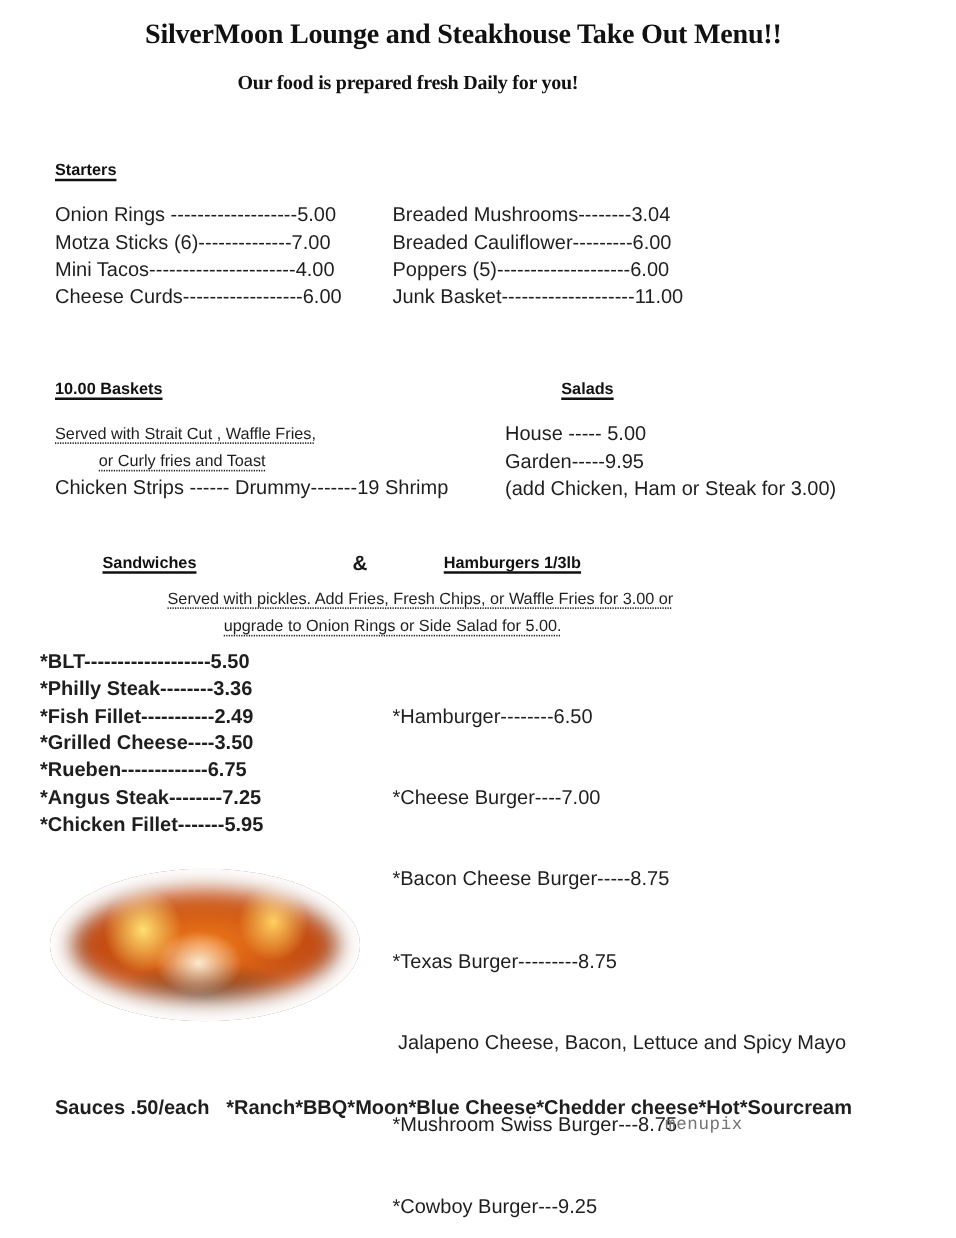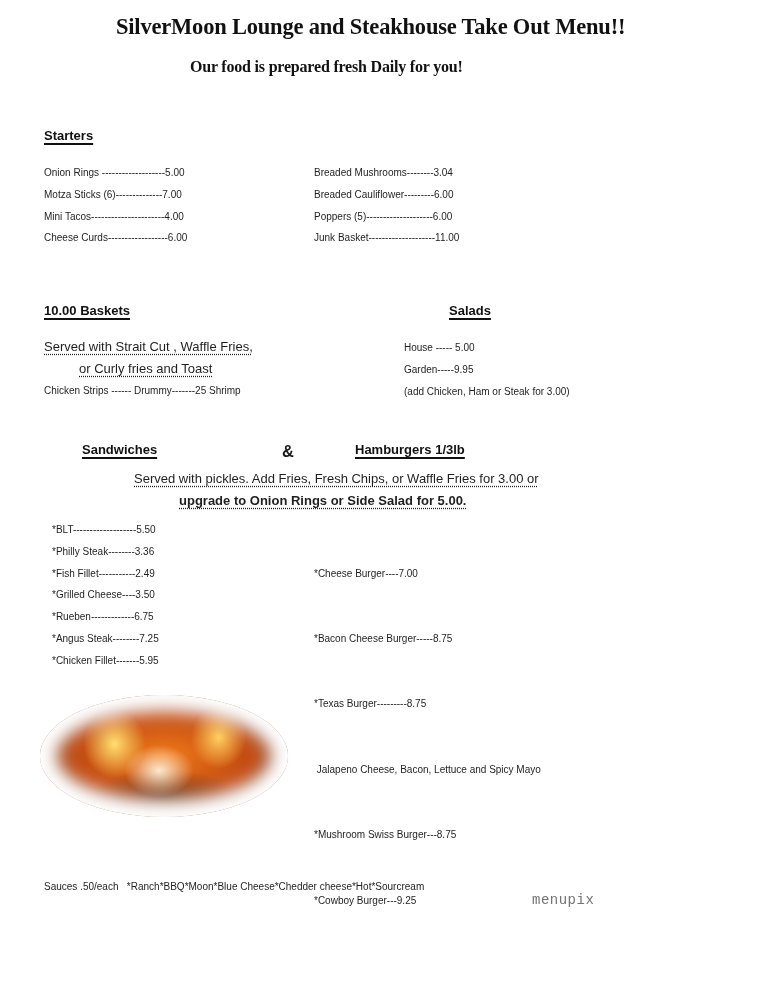--- a/index.html
+++ b/index.html
@@ -3,21 +3,21 @@
   <meta charset="utf-8">
   <style>
     html, body { margin: 0; padding: 0; background: #ffffff; }
     body { width: 765px; height: 990px; position: relative; overflow: hidden; color: #1a1a1a;
            font-family: "Liberation Sans", "DejaVu Sans", sans-serif; }
     .abs { position: absolute; white-space: nowrap; }
     .title { font-family: "Liberation Serif", "DejaVu Serif", serif; font-weight: bold; color: #111; }
     .t1 { left: 116px; top: 14px; font-size: 22.5px; letter-spacing: -0.2px; }
     .t2 { left: 190px; top: 58px; font-size: 16px; letter-spacing: -0.2px; }
     .hdr { font-weight: bold; font-size: 13px; text-decoration: underline; text-underline-offset: 3px; text-decoration-thickness: 1.5px; color: #111; }
-    .item { font-size: 10px; line-height: 21.8px; color: #1e1e1e; }
+    .item { font-size: 16px; line-height: 21.8px; color: #1e1e1e; }
     .note { font-size: 13px; text-decoration: underline dotted; text-underline-offset: 3px; color: #1e1e1e; }
     .col { position: absolute; }
     .col div { white-space: nowrap; }
     .img { position: absolute; left: 40px; top: 695px; width: 248px; height: 122px; border-radius: 50%;
            background:
              radial-gradient(ellipse 20% 30% at 48% 62%, rgba(255,255,240,0.85), rgba(255,255,240,0) 70%),
              radial-gradient(ellipse 18% 40% at 30% 40%, #ffe070, rgba(255,200,60,0) 70%),
              radial-gradient(ellipse 16% 36% at 72% 35%, #ffd060, rgba(255,180,40,0) 70%),
              radial-gradient(ellipse 40% 30% at 50% 85%, #6a3a20, rgba(90,50,20,0) 80%),
              radial-gradient(ellipse 60% 60% at 50% 50%, #f07a1a, #c04810 60%, #5a2a14 90%);
@@ -44,60 +44,61 @@
 <div class="col item" style="left:314px; top:162px;">
   <div>Breaded Mushrooms--------3.04</div>
   <div>Breaded Cauliflower---------6.00</div>
   <div>Poppers (5)--------------------6.00</div>
   <div>Junk Basket--------------------11.00</div>
 </div>
 
 <div class="abs hdr" style="left:44px; top:303px;">10.00 Baskets</div>
 <div class="abs note" style="left:44px; top:339px;">Served with Strait Cut , Waffle Fries,</div>
 <div class="abs note" style="left:79px; top:361px;">or Curly fries and Toast</div>
-<div class="abs item" style="left:44px; top:380px;">Chicken Strips ------ Drummy-------25 Shrimp</div>
+<div class="abs item" style="left:44px; top:380px;">Chicken Strips ------ Drummy-------19 Shrimp</div>
 
 <div class="abs hdr" style="left:449px; top:303px;">Salads</div>
 <div class="col item" style="left:404px; top:337px;">
   <div>House ----- 5.00</div>
   <div>Garden-----9.95</div>
   <div>(add Chicken, Ham or Steak for 3.00)</div>
 </div>
 
 <div class="abs hdr" style="left:82px; top:442px;">Sandwiches</div>
 <div class="abs" style="left:282px; top:442px; font-weight:bold; font-size:16.5px;">&amp;</div>
 <div class="abs hdr" style="left:355px; top:442px;">Hamburgers 1/3lb</div>
 <div class="abs note" style="left:134px; top:471px;">Served with pickles.  Add Fries, Fresh Chips, or Waffle Fries for 3.00 or</div>
-<div class="abs note" style="left:179px; top:493px;font-weight:bold;">upgrade to Onion Rings or Side Salad for 5.00.</div>
+<div class="abs note" style="left:179px; top:493px;">upgrade to Onion Rings or Side Salad for 5.00.</div>
 
-<div class="col item" style="left:52px; top:519px;">
+<div class="col item" style="left:32px; top:519px;font-weight:bold;">
   <div>*BLT-------------------5.50</div>
   <div>*Philly Steak--------3.36</div>
   <div>*Fish Fillet-----------2.49</div>
   <div>*Grilled Cheese----3.50</div>
   <div>*Rueben-------------6.75</div>
   <div>*Angus Steak--------7.25</div>
   <div>*Chicken Fillet-------5.95</div>
 </div>
 
 <div class="col item" style="left:314px; top:519px; white-space:pre;">
+  <div style="white-space:pre">*Hamburger--------6.50</div>
   <div style="white-space:pre">*Cheese Burger----7.00</div>
   <div style="white-space:pre">*Bacon Cheese Burger-----8.75</div>
   <div style="white-space:pre">*Texas Burger---------8.75</div>
   <div style="white-space:pre"> Jalapeno Cheese, Bacon, Lettuce and Spicy Mayo</div>
   <div style="white-space:pre">*Mushroom Swiss Burger---8.75</div>
   <div style="white-space:pre">*Cowboy Burger---9.25</div>
   
   
   
   
   
   
   
   
   
 </div>
 
 <div class="img"></div>
 
-<div class="abs item" style="left:44px; top:876px; white-space:pre;">Sauces .50/each   *Ranch*BBQ*Moon*Blue Cheese*Chedder cheese*Hot*Sourcream</div>
+<div class="abs item" style="left:44px; top:876px; white-space:pre;font-weight:bold;">Sauces .50/each   *Ranch*BBQ*Moon*Blue Cheese*Chedder cheese*Hot*Sourcream</div>
 
 <div class="wm">menupix</div>
 
 </body></html>

